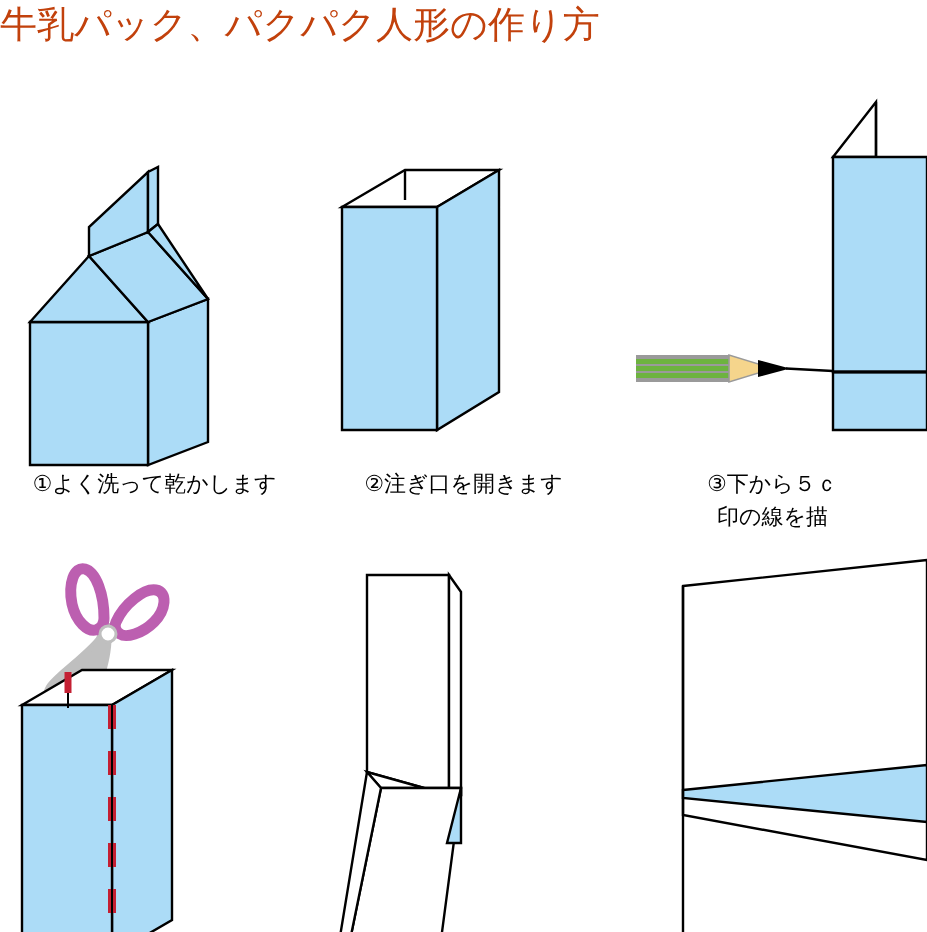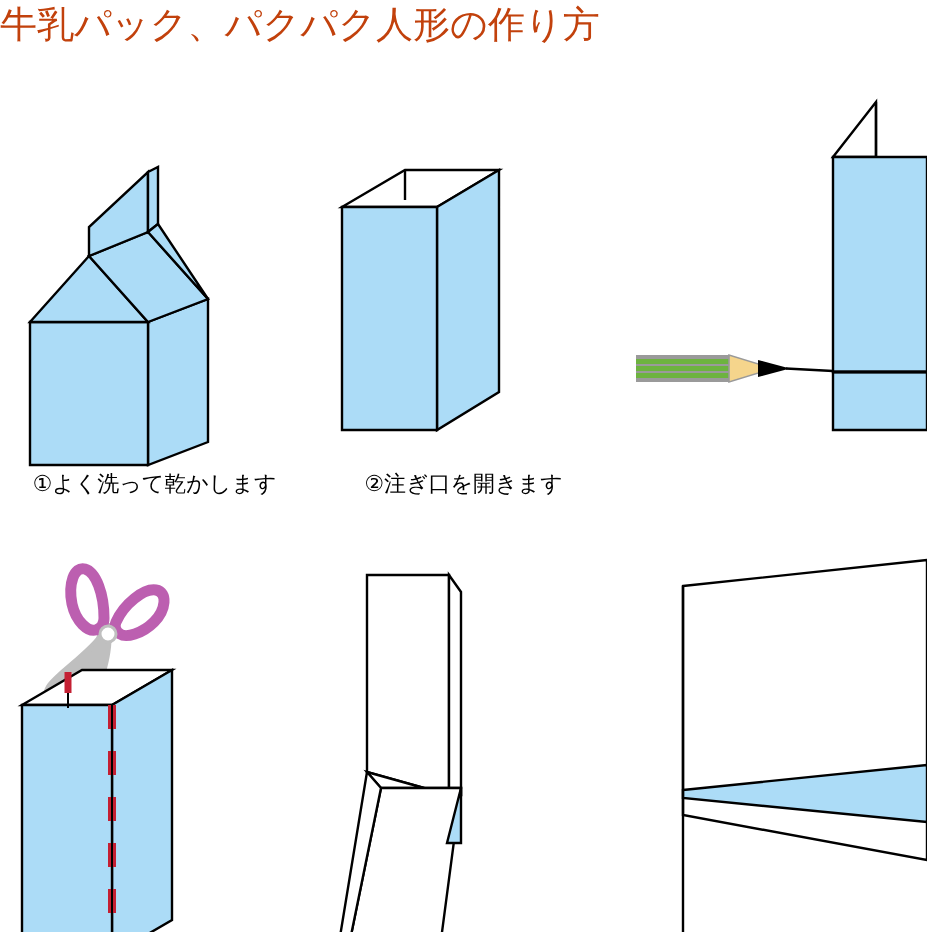--- a/index.html
+++ b/index.html
@@ -150,20 +150,24 @@
             <rect x="18" y="283" width="93" height="27" fill="#9A9A9A"></rect>
             <rect x="18" y="287" width="93" height="5" fill="#6DB33F"></rect>
             <rect x="18" y="294" width="93" height="5" fill="#6DB33F"></rect>
             <rect x="18" y="301" width="93" height="5" fill="#6DB33F"></rect>
             <polygon points="111,283 111,310 155,296.5" fill="#F5D58C" stroke="#9A9A9A" stroke-width="1.6"></polygon>
             <polygon points="140,288 140,305 172,296.5" fill="#000000"></polygon>
             <line x1="168" y1="296.5" x2="215" y2="299" stroke="#000000" stroke-width="2.4"></line>
           </g>
         </svg>
       </div>
+      <div class="caption" id="caption-3">
+        <span>③下から５ｃ</span>
+        <span class="caption-line2">印の線を描</span>
+      </div>
     </div>
   </div>
 
   <div class="steps-row" id="row-2">
 
     <div class="step step-col-1">
       <div class="figure">
         <svg width="309" height="395" viewBox="0 0 309 395" xmlns="http://www.w3.org/2000/svg">
 
           <g>

